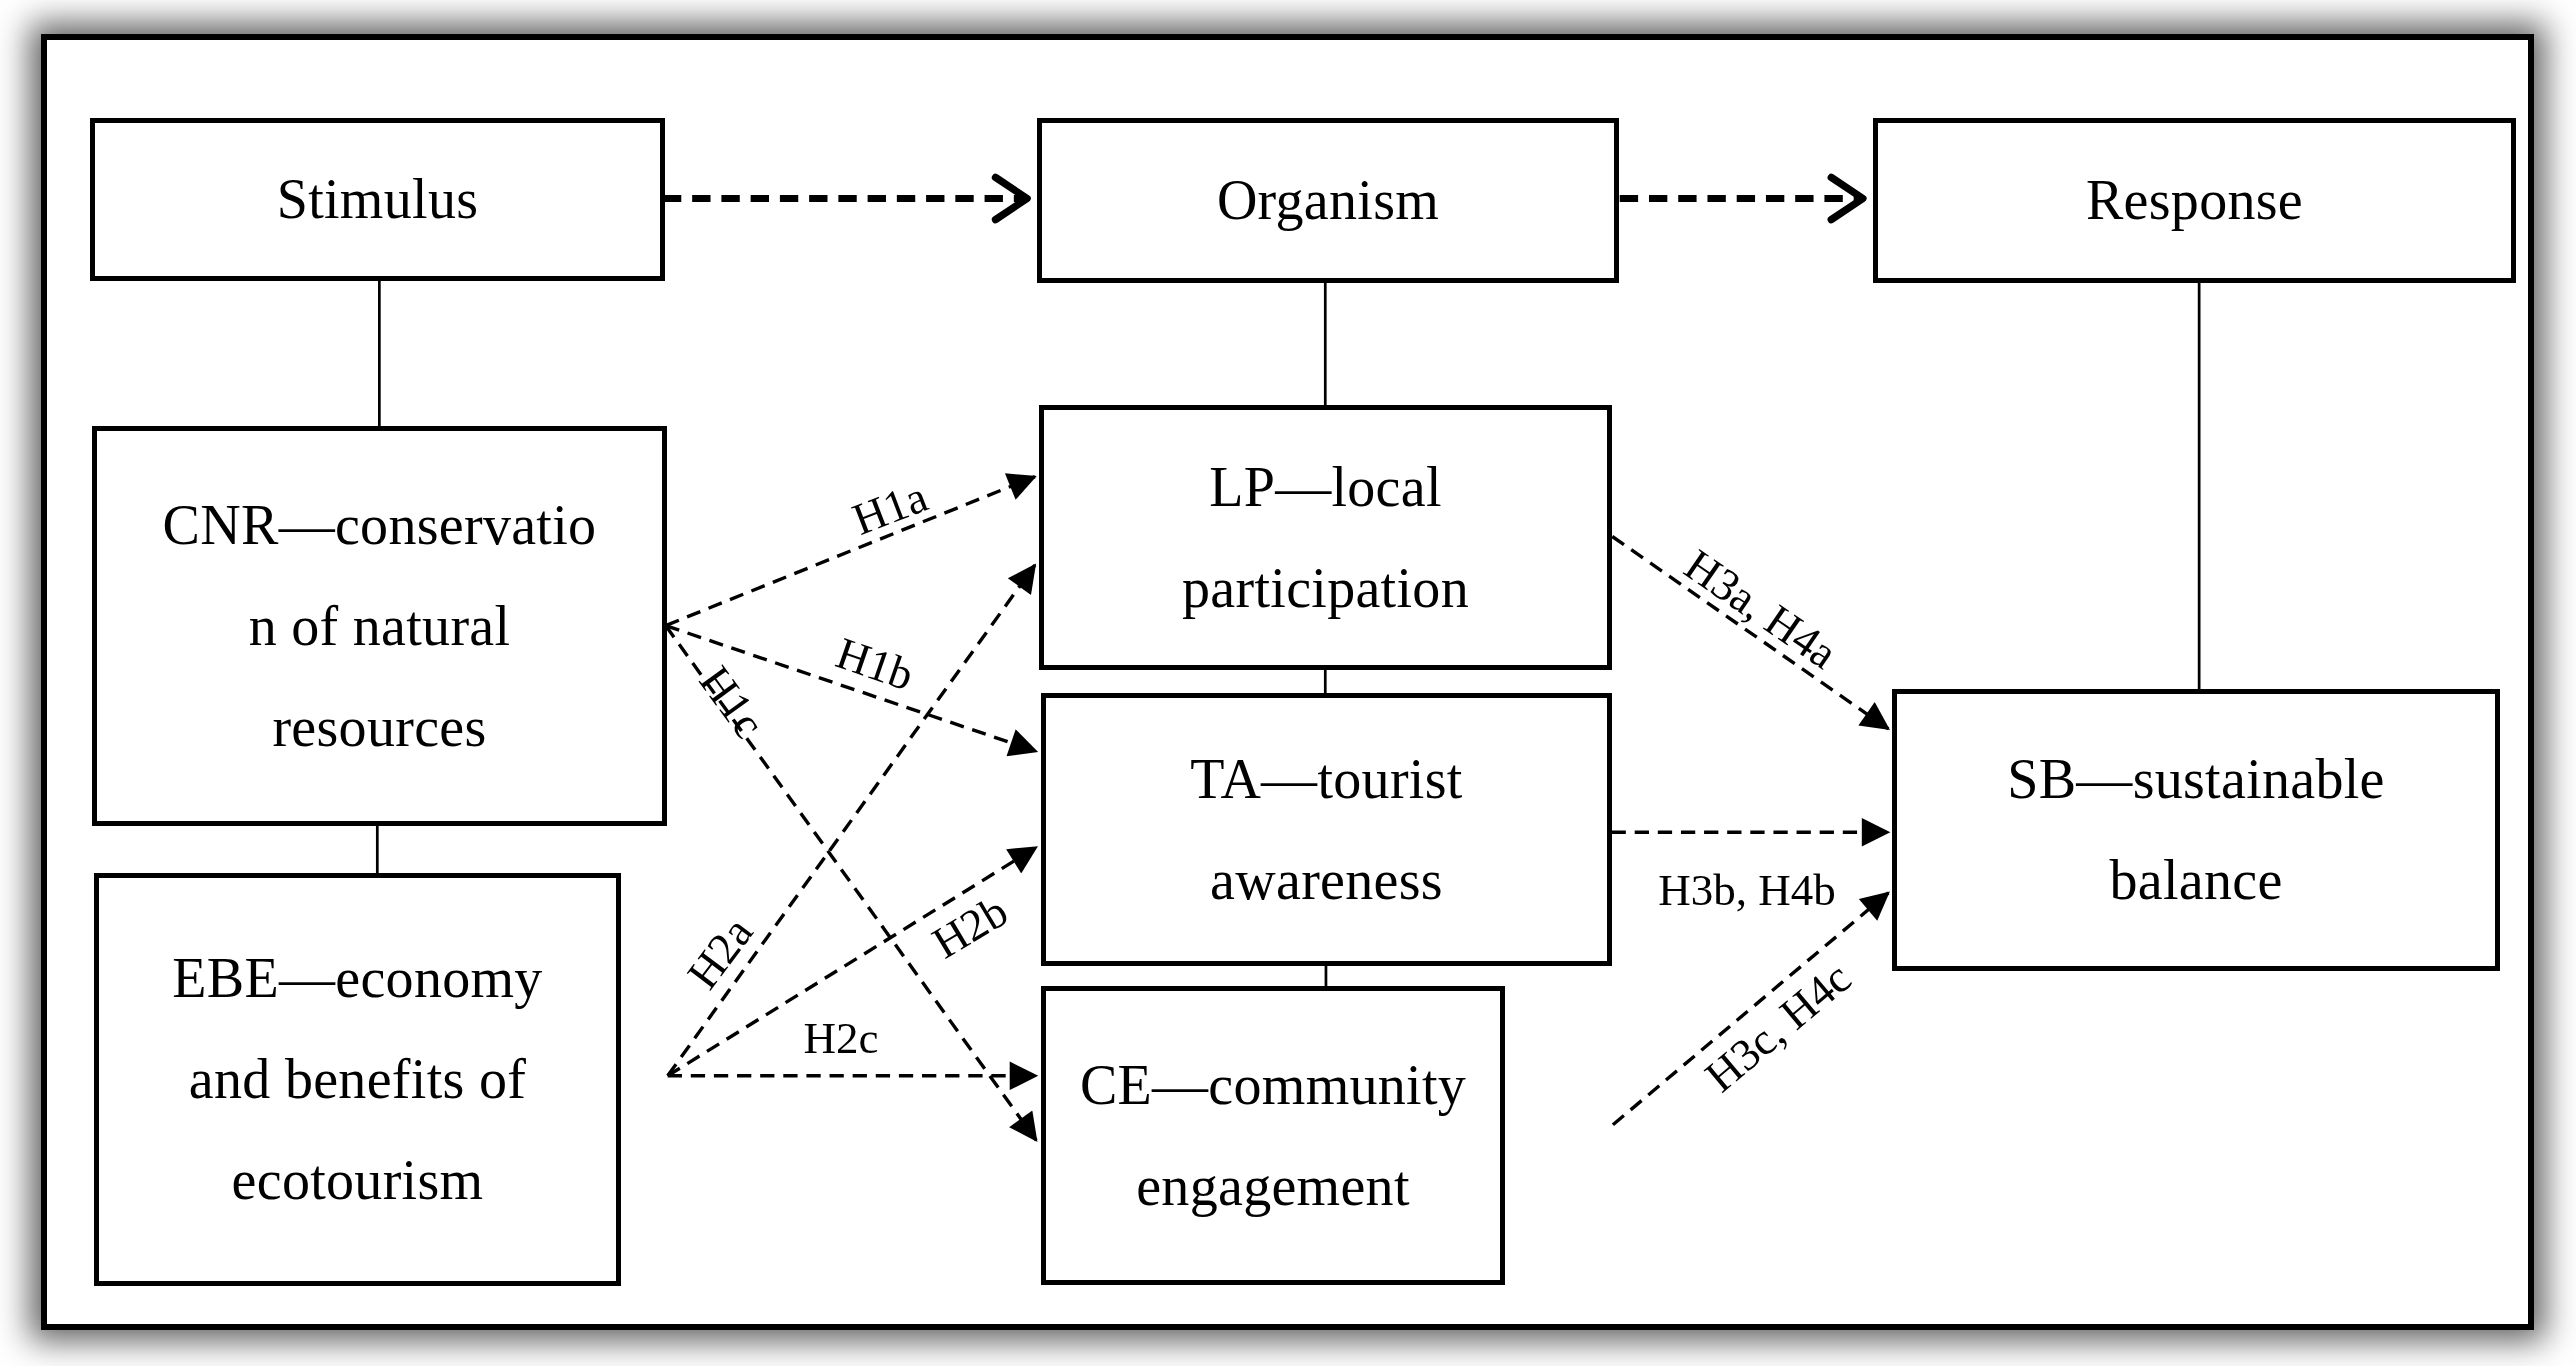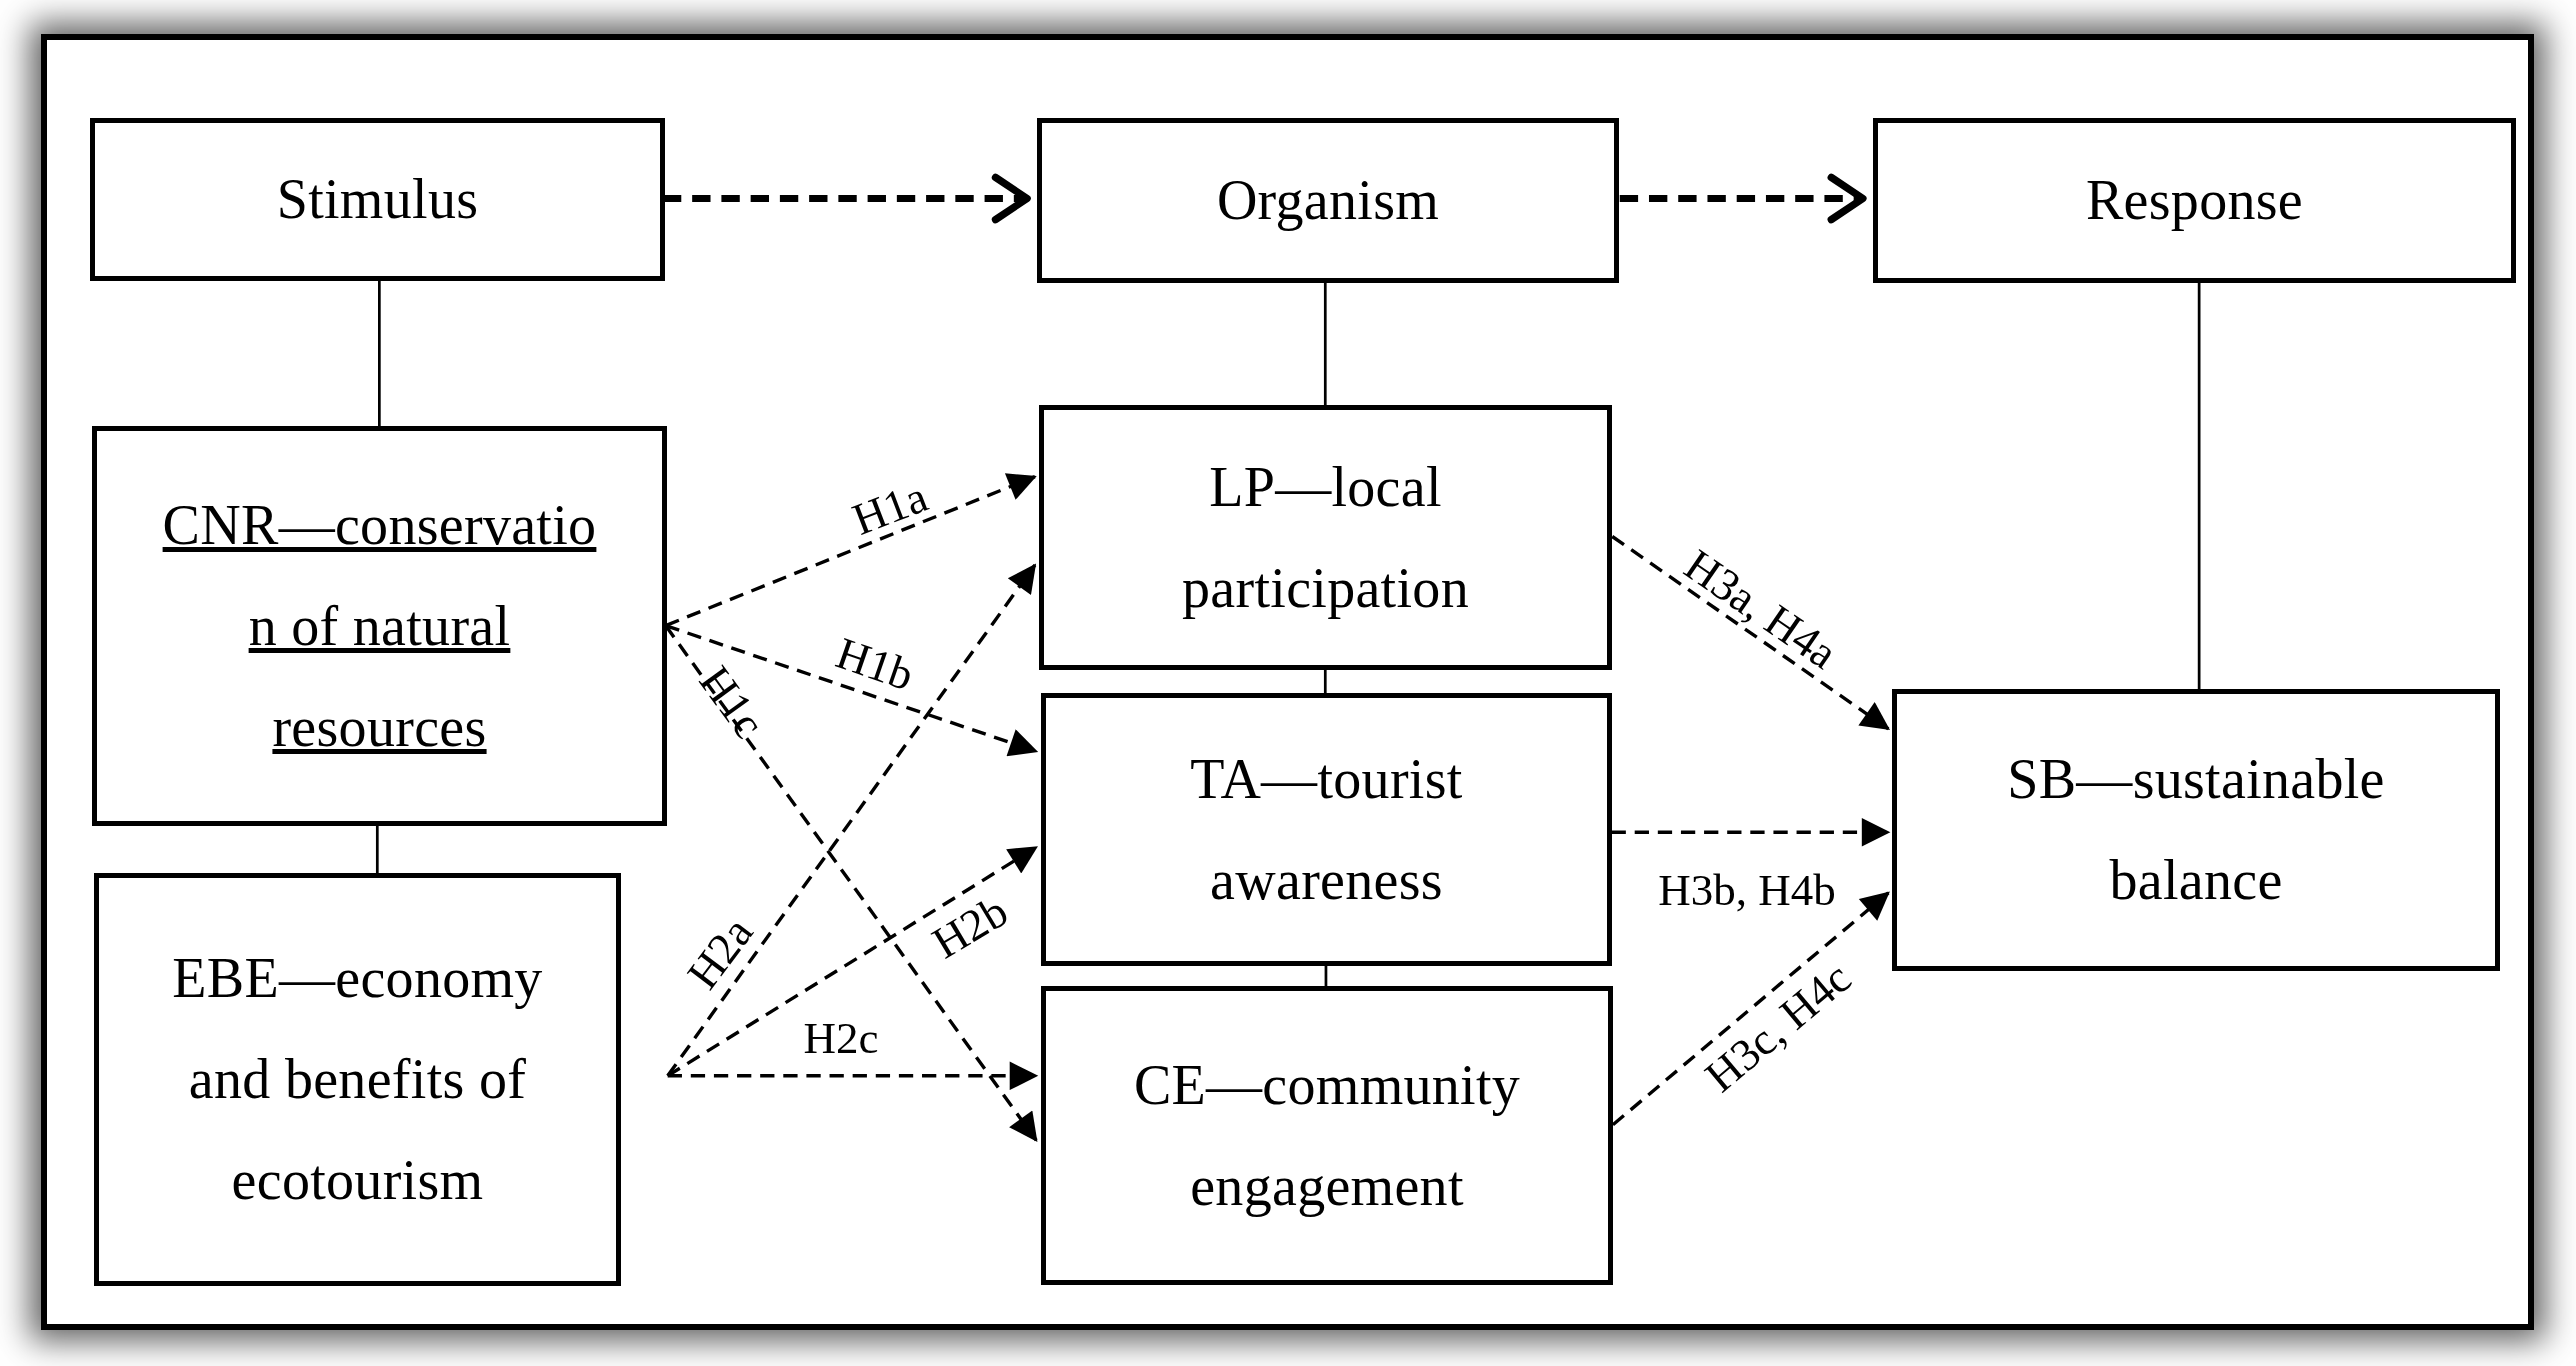--- a/index.html
+++ b/index.html
@@ -107,40 +107,40 @@
     <div class="box toprow" style="left:43px; top:78px; width:575px; height:163px;">
       <span class="box-label">Stimulus</span>
     </div>
     <div class="box toprow" style="left:990px; top:78px; width:582px; height:165px;">
       <span class="box-label">Organism</span>
     </div>
     <div class="box toprow" style="left:1826px; top:78px; width:643px; height:165px;">
       <span class="box-label">Response</span>
     </div>
 
-    <div class="box" style="left:45px; top:386px; width:575px; height:400px;text-decoration:underline;">
+    <div class="box" style="left:45px; top:386px; width:575px; height:400px;">
       <span class="box-label">CNR—conservatio
 n of natural
 resources</span>
     </div>
     <div class="box" style="left:47px; top:833px; width:527px; height:413px;">
       <span class="box-label">EBE—economy
 and benefits of
 ecotourism</span>
     </div>
 
     <div class="box" style="left:992px; top:365px; width:573px; height:265px;">
       <span class="box-label">LP—local
 participation</span>
     </div>
     <div class="box" style="left:994px; top:653px; width:571px; height:273px;">
       <span class="box-label">TA—tourist
 awareness</span>
     </div>
-    <div class="box" style="left:994px; top:946px; width:572px; height:299px;">
+    <div class="box" style="left:994px; top:946px; width:464px; height:299px;">
       <span class="box-label">CE—community
 engagement</span>
     </div>
 
     <div class="box" style="left:1845px; top:649px; width:608px; height:282px;">
       <span class="box-label">SB—sustainable
 balance</span>
     </div>
 
     <div class="hlabel" style="left:843px; top:468px; transform:translate(-50%,-50%) rotate(-21deg);">H1a</div>

